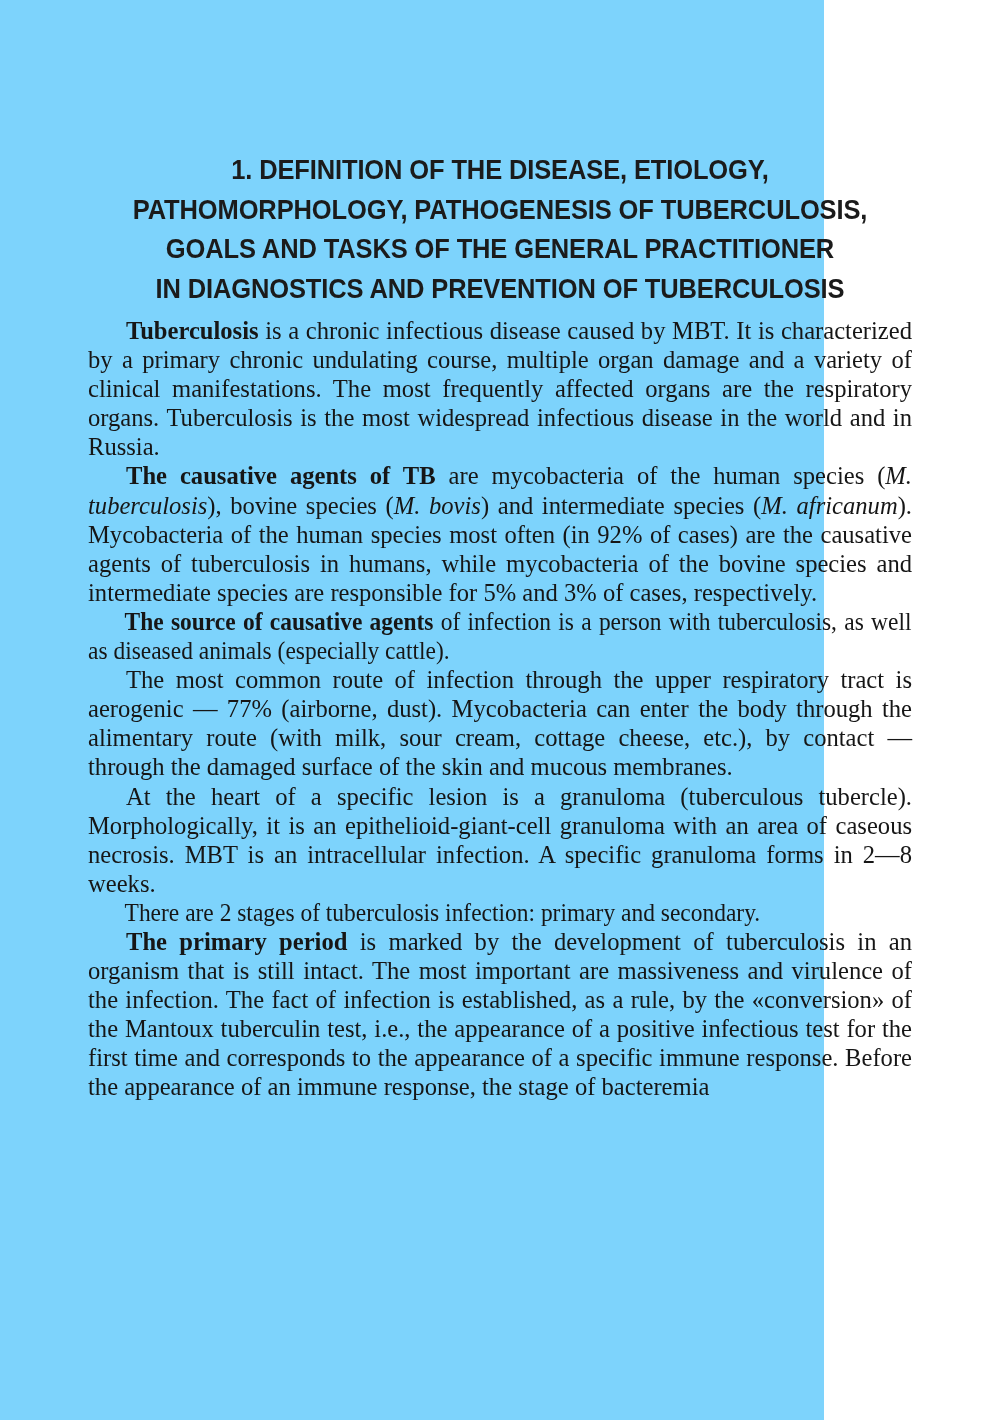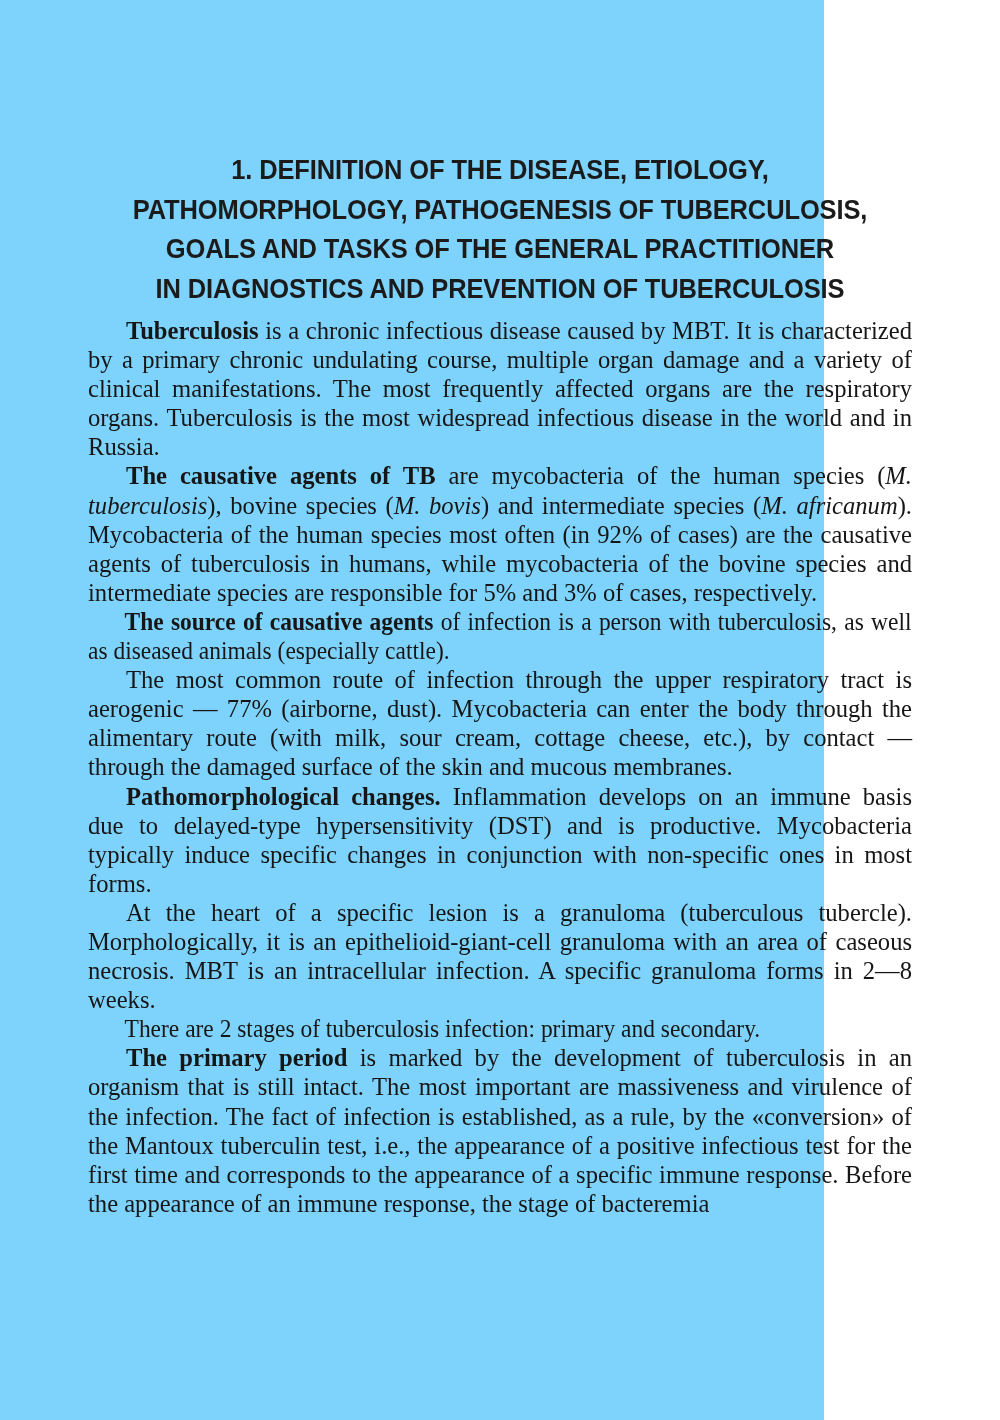--- a/index.html
+++ b/index.html
@@ -99,21 +99,20 @@
   <div class="body-text">
 
     <p class="para"><b class="lead">Tuberculosis</b><span> is a chronic infectious disease caused by MBT. It is characterized by a primary chronic undulating course, multiple organ damage and a variety of clinical manifestations. The most frequently affected organs are the respiratory organs. Tuberculosis is the most widespread infectious disease in the world and in Russia.</span></p>
 
     <p class="para"><b class="lead">The causative agents of TB</b><span> are mycobacteria of the human species (</span><i class="sp">M. tuberculosis</i><span>), bovine species (</span><i class="sp">M. bovis</i><span>) and intermediate species (</span><i class="sp">M. africanum</i><span>). Mycobacteria of the human species most often (in 92% of cases) are the causative agents of tuberculosis in humans, while mycobacteria of the bovine species and intermediate species are responsible for 5% and 3% of cases, respectively.</span></p>
 
     <p class="para condensed"><b class="lead">The source of causative agents</b><span> of infection is a person with tuberculosis, as well as diseased animals (especially cattle).</span></p>
 
     <p class="para"><span>The most common route of infection through the upper respiratory tract is aerogenic — 77% (airborne, dust). Mycobacteria can enter the body through the alimentary route (with milk, sour cream, cottage cheese, etc.), by contact — through the damaged surface of the skin and mucous membranes.</span></p>
 
-    <p class="para"><b class="lead">Pathomorphological changes.</b><span> Inflammation develops on an immune basis due to delayed-type hypersensitivity (DST) and is productive. Mycobacteria typically induce specific changes in conjunction with non-specific ones in most forms.</span></p>
 
     <p class="para"><span>At the heart of a specific lesion is a granuloma (tuberculous tubercle). Morphologically, it is an epithelioid-giant-cell granuloma with an area of caseous necrosis. MBT is an intracellular infection. A specific granuloma forms in 2—8 weeks.</span></p>
 
 
     <p class="para condensed"><span>There are 2 stages of tuberculosis infection: primary and secondary.</span></p>
 
     <p class="para"><b class="lead">The primary period</b><span> is marked by the development of tuberculosis in an organism that is still intact. The most important are massiveness and virulence of the infection. The fact of infection is established, as a rule, by the «conversion» of the Mantoux tuberculin test, i.e., the appearance of a positive infectious test for the first time and corresponds to the appearance of a specific immune response. Before the appearance of an immune response, the stage of bacteremia</span></p>
 
   </div>
 </div>

